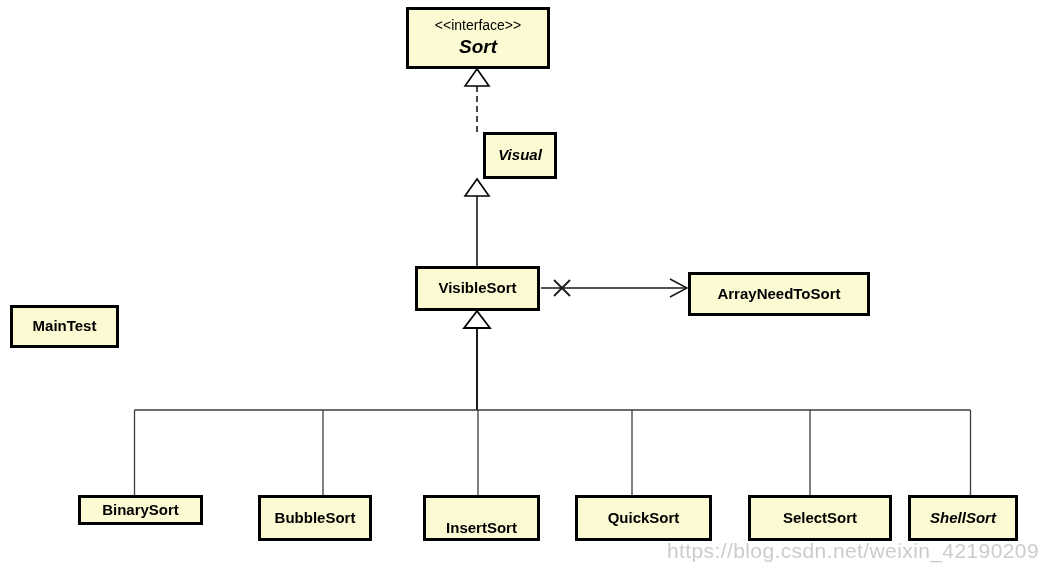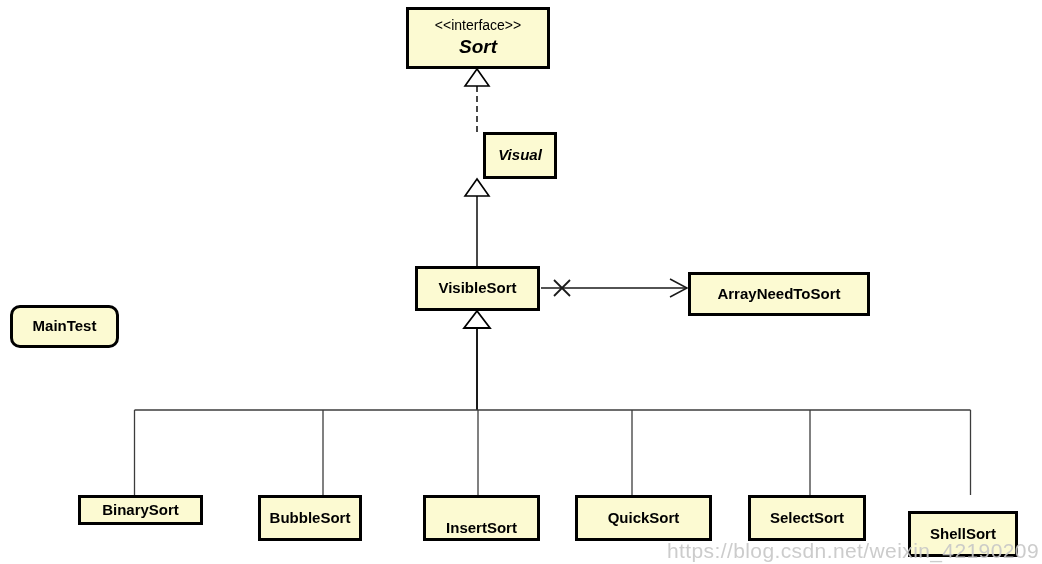--- a/index.html
+++ b/index.html
@@ -45,27 +45,27 @@
     font-size: 21px;
     letter-spacing: 0.4px;
     color: rgba(198, 198, 198, 0.9);
     white-space: nowrap;
   }
   
   .box-sort        { left: 406px; top: 7px;   width: 144px; height: 62px; }
   .box-visual      { left: 436px; top: 132px; width: 74px;  height: 47px; margin-left: 47px; }
   .box-visiblesort { left: 415px; top: 266px; width: 125px; height: 45px; }
   .box-arrayneed   { left: 688px; top: 272px; width: 182px; height: 44px; }
-  .box-maintest    { left: 10px;  top: 305px; width: 109px; height: 43px; border-radius: 10px; }
+  .box-maintest    { left: 10px;  top: 305px; width: 109px; height: 43px; }
   .box-binarysort  { left: 78px;  top: 495px; width: 125px; height: 30px; }
-  .box-bubblesort  { left: 258px; top: 495px; width: 104px; height: 46px; }
+  .box-bubblesort  { left: 258px; top: 495px; width: 114px; height: 46px; }
   .box-insertsort  { left: 423px; top: 495px; width: 117px; height: 46px; justify-content: flex-end; }
   .box-quicksort   { left: 575px; top: 495px; width: 137px; height: 46px; }
-  .box-selectsort  { left: 748px; top: 495px; width: 118px; height: 46px; }
-  .box-shellsort   { left: 908px; top: 511px; width: 110px; height: 46px; }
+  .box-selectsort  { left: 748px; top: 495px; width: 144px; height: 46px; }
+  .box-shellsort   { left: 908px; top: 495px; width: 110px; height: 46px; font-style: italic; }
 </style>
 </head>
 <body>
 
 <div class="canvas">
 
   <svg class="edges" viewBox="0 0 1042 564" xmlns="http://www.w3.org/2000/svg">
 
     
     <g>

